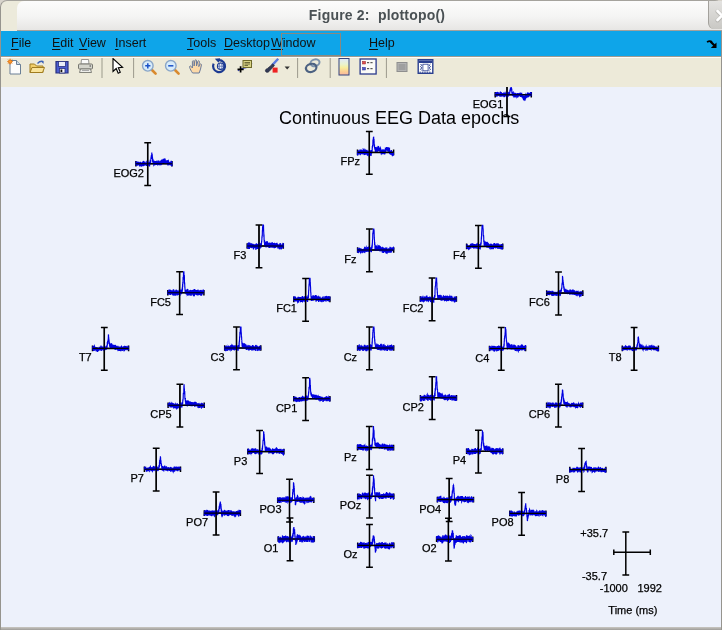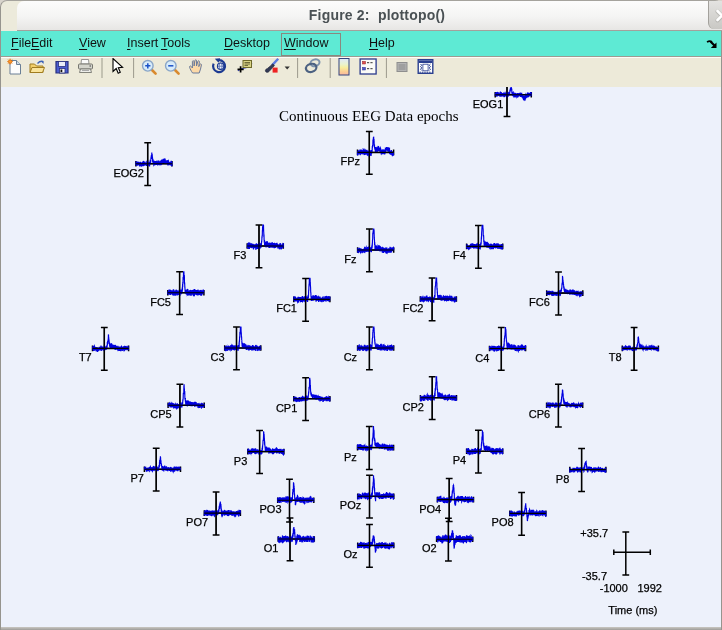--- a/index.html
+++ b/index.html
@@ -3,49 +3,49 @@
 html,body{margin:0;padding:0;}
 body{width:722px;height:630px;overflow:hidden;font-family:"Liberation Sans",sans-serif;background:#d8d4cc;}
 #win{position:relative;width:720px;height:629px;margin:0;border-left:1px solid #96948e;border-right:1px solid #96948e;
  border-top:1px solid #a5a39d;border-radius:7px 7px 0 0;background:#eceadb;}
 #titlebar{position:absolute;left:16px;top:0;width:720px;height:29px;border-radius:7px 7px 0 0;
  background:linear-gradient(#fcfcfc,#f4f4f3 55%,#e7e6e4);border-bottom:1px solid #a3a19c;}
 #titletext{position:absolute;left:0;right:0;top:6px;text-align:center;font-size:14px;font-weight:bold;color:#4a5154;letter-spacing:0.2px;}
 #closebtn{position:absolute;right:1px;top:0;width:27px;height:28px;border-left:1px solid #a3a19c;
  border-radius:0 7px 0 6px;background:linear-gradient(#e4e3e1,#c9c8c4);}
 #closebtn svg{position:absolute;left:6px;top:7px;}
-#menubar{position:absolute;left:0;top:30px;width:720px;height:25px;background:#5eead4;border-bottom:1px solid #9e9b91;font-size:12.5px;color:#111;}
+#menubar{position:absolute;left:0;top:30px;width:720px;height:25px;background:#0ea5e9;border-bottom:1px solid #9e9b91;font-size:12.5px;color:#111;}
 .mi{position:absolute;top:5px;}
 .mi u{text-decoration-thickness:1px;text-underline-offset:2px;}
 .winbox{position:absolute;left:279.8px;top:2.4px;width:58.4px;height:20.4px;border:1px solid #8a887f;}
 .dockarrow{position:absolute;left:705px;top:9px;}
 #toolbar{position:absolute;left:0;top:56px;width:720px;height:29px;background:#edead9;border-top:1px solid #fdfcf8;border-bottom:1px solid #a8a69a;}
 #plot{position:absolute;left:0;top:86px;width:720px;height:540px;background:#edf1fb;}
 #bottom{position:absolute;left:0;top:626px;width:720px;height:4px;background:linear-gradient(#c9c7c2,#908e8a);}
 .lbl{font-family:"Liberation Sans",sans-serif;font-size:11px;fill:#111;}
-#ptitle{position:absolute;left:278px;top:21px;font-size:15px;color:#000;white-space:nowrap;font-family:Liberation Serif, serif;}
+#ptitle{position:absolute;left:278px;top:21px;font-size:18px;color:#000;white-space:nowrap;}
 </style></head><body>
 <div id="win">
  <div id="titlebar">
   <div id="titletext">Figure 2:&nbsp; plottopo()</div>
   <div id="closebtn">
         <svg width="16" height="16" viewBox="0 0 16 16">
     <path d="M2.5,3.5 L11.5,12.5 M11.5,3.5 L2.5,12.5" stroke="#b9b8b4" stroke-width="4" stroke-linecap="round"></path>
     <path d="M2.5,3 L11.5,12 M11.5,3 L2.5,12" stroke="#fff" stroke-width="2.6" stroke-linecap="round"></path>
   </svg>
       </div>
  </div>
  <div id="menubar">
       <span class="mi" style="left:10.0px"><u>F</u>ile</span>
-      <span class="mi" style="left:30px"><u>E</u>dit</span>
+      <span class="mi" style="left:51px"><u>E</u>dit</span>
       <span class="mi" style="left:78px"><u>V</u>iew</span>
-      <span class="mi" style="left:126.0px"><u>I</u>nsert</span>
-      <span class="mi" style="left:160px"><u>T</u>ools</span>
+      <span class="mi" style="left:114px"><u>I</u>nsert</span>
+      <span class="mi" style="left:186px"><u>T</u>ools</span>
       <span class="mi" style="left:223px"><u>D</u>esktop</span>
-      <span class="mi" style="left:283px"><u>W</u>indow</span>
+      <span class="mi" style="left:270px"><u>W</u>indow</span>
       <span class="mi" style="left:368px"><u>H</u>elp</span>
       <span class="winbox"></span>
       <svg class="dockarrow" width="12" height="10" viewBox="0 0 12 10">
 <path d="M1,2 Q4,0.2 6,2" fill="none" stroke="#000" stroke-width="1.6"></path>
 <path d="M4.5,1.5 L9.5,6.5" stroke="#000" stroke-width="2.2"></path>
 <path d="M10.5,8 L4.8,8 L10.5,2.4 Z" fill="#000"></path>
 </svg>
     </div>
  <div id="toolbar"><svg width="720" height="29" viewBox="0 0 720 29">
   <defs>

